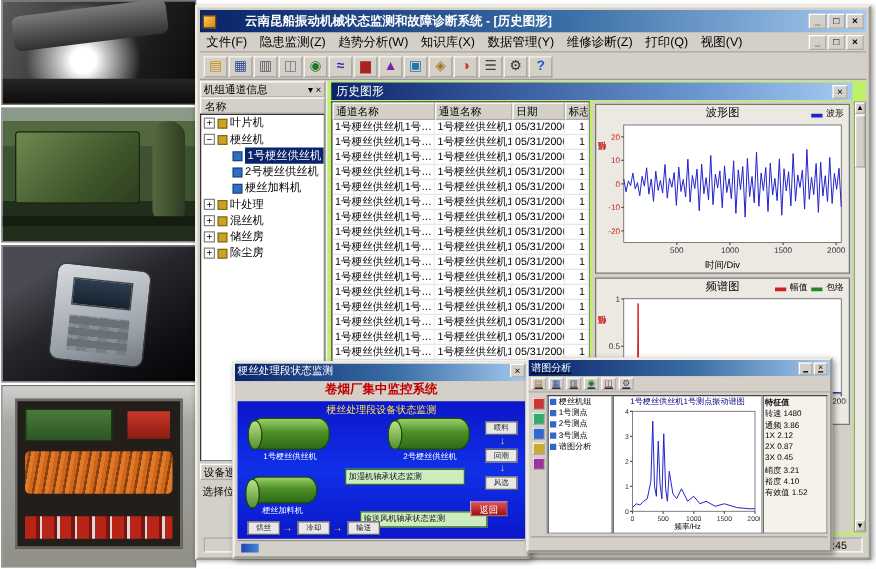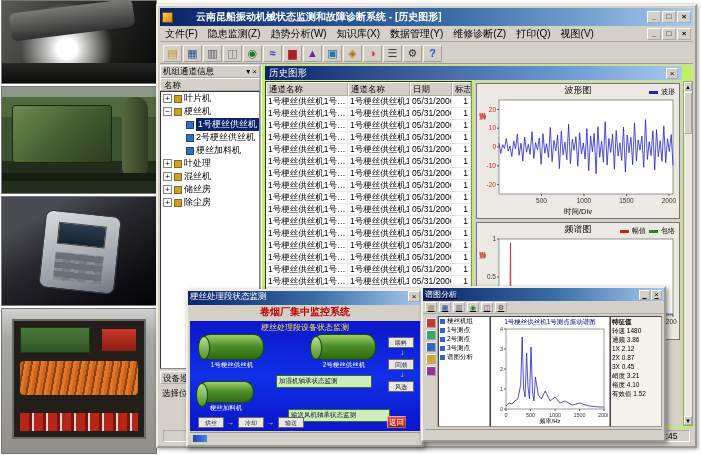--- a/index.html
+++ b/index.html
@@ -104,21 +104,21 @@
 .m2 .mbody{height:22px;}
 .callout{position:absolute;background:#cdeebc;border:1px solid #3a6a2a;font-size:6.5px;padding:1px 2px;color:#112;white-space:nowrap;overflow:hidden;}
 .co0{left:86px;top:54px;width:96px;}
 .co1{left:98px;top:88px;width:102px;}
 .flowbox{position:absolute;width:26px;height:11px;background:#e8e8e8;border:1px solid #666;font-size:6px;text-align:center;line-height:10px;color:#222;}
 .fr0{right:6px;top:16px;}.fr1{right:6px;top:38px;}.fr2{right:6px;top:60px;}
 .farrow{position:absolute;color:#ffe34a;font-size:8px;}
 .fa0{right:16px;top:27px;}.fa1{right:16px;top:49px;}
 .fb0{left:8px;bottom:3px;}.fb1{left:48px;bottom:3px;}.fb2{left:88px;bottom:3px;}
 .fba0{left:36px;bottom:4px;}.fba1{left:76px;bottom:4px;}
-.backbtn{position:absolute;right:14px;bottom:3px;width:19px;height:12px;background:linear-gradient(#e05050,#a01010);color:#fff;font-size:7.5px;text-align:center;line-height:11px;border:1px outset #f0a0a0;}
+.backbtn{position:absolute;right:14px;bottom:18px;width:30px;height:12px;background:linear-gradient(#e05050,#a01010);color:#fff;font-size:7.5px;text-align:center;line-height:11px;border:1px outset #f0a0a0;}
 .sc-footer{position:absolute;left:2px;right:2px;bottom:2px;height:11px;background:#d4d0c8;border-top:1px solid #999;display:flex;align-items:center;padding:0 3px;}
 .sc-logo{width:14px;height:7px;background:linear-gradient(90deg,#2244aa,#4488dd);}
 
 
 .anwin{position:absolute;left:421px;top:286px;width:245px;height:156px;background:#d4d0c8;border:2px outset #efece4;box-shadow:2px 2px 5px rgba(0,0,0,.45);z-index:6;text-decoration:underline;}
 .an-title{height:13px;background:linear-gradient(90deg,#0a246a,#3a6ea5 55%,#a6caf0);color:#fff;font-size:8px;display:flex;align-items:center;padding:0 2px;}
 .an-capbtns{margin-left:auto;display:flex;gap:1px;}
 .an-cap{width:11px;height:10px;background:#d4d0c8;color:#000;border:1px outset #fff;font-size:7px;line-height:8px;text-align:center;}
 .an-toolbar{height:13px;background:#d4d0c8;display:flex;gap:2px;padding:1px 2px;border-bottom:1px solid #aaa;}
 .an-tb{width:12px;height:10px;border:1px outset #fff;background:#d4d0c8;font-size:7px;line-height:9px;text-align:center;font-weight:bold;}

